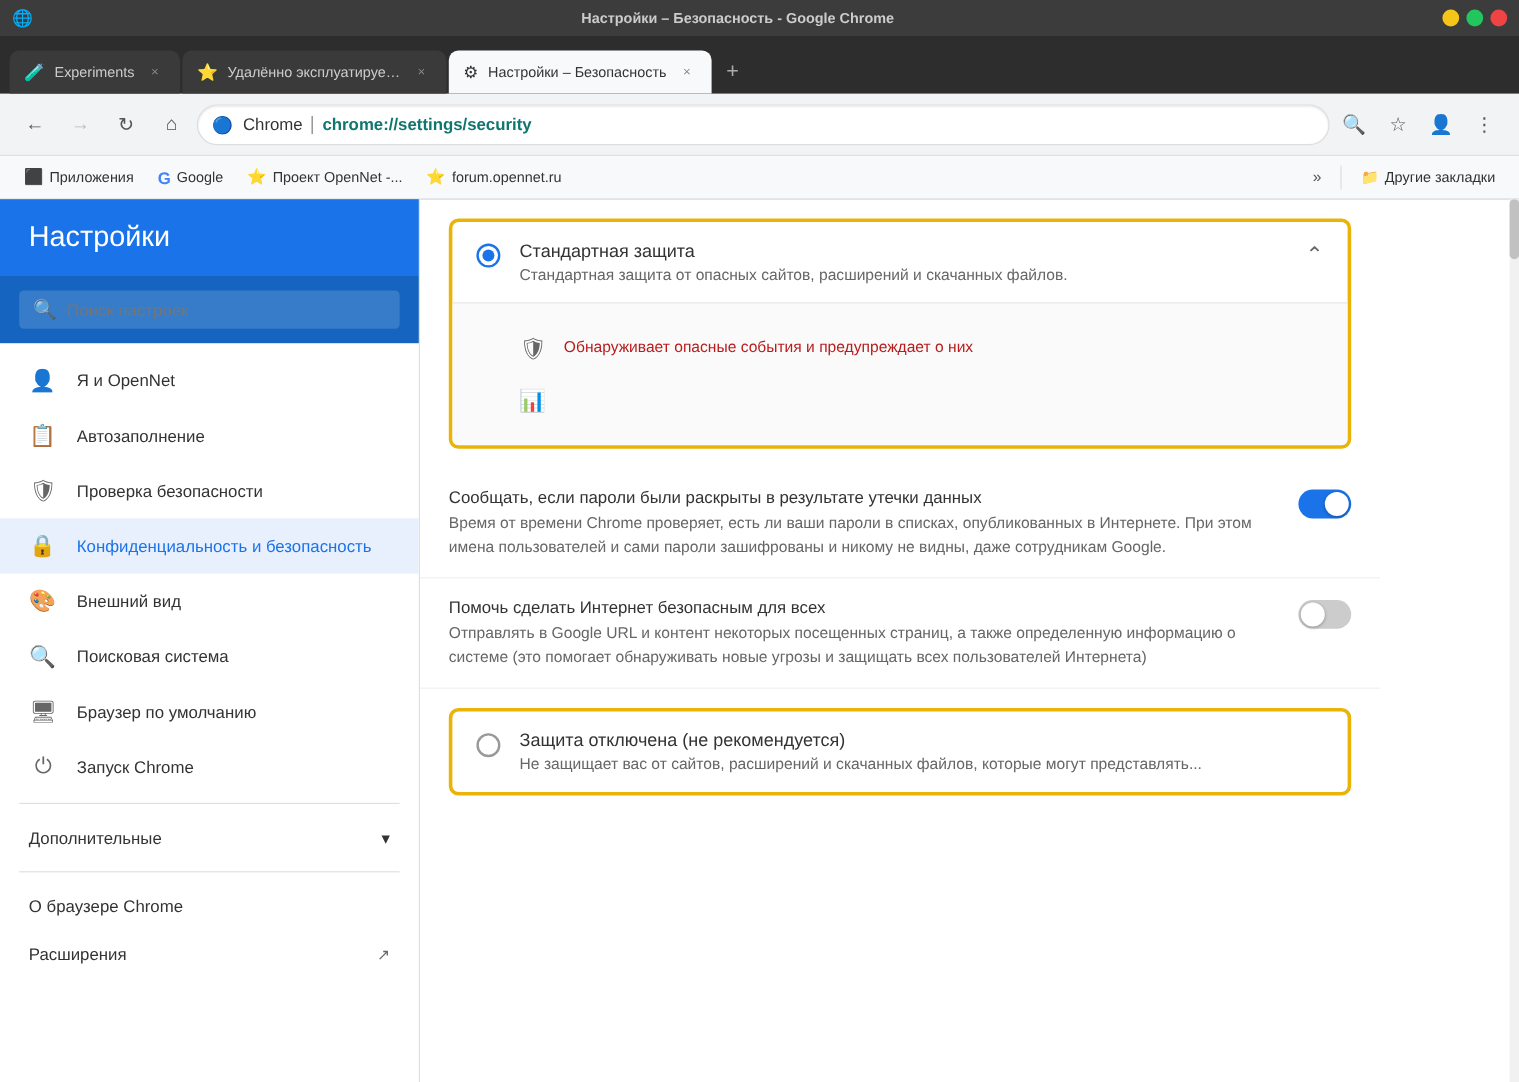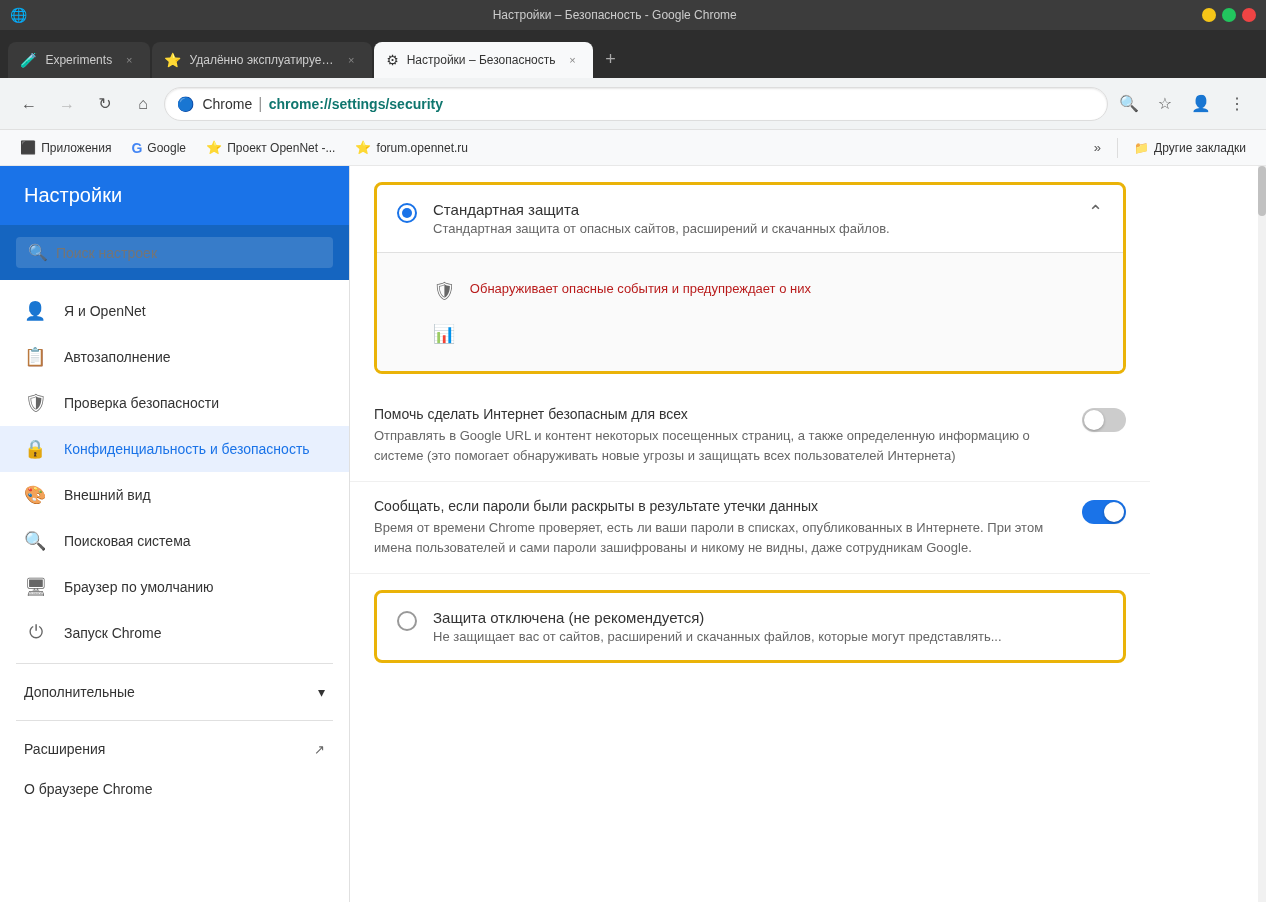--- a/index.html
+++ b/index.html
@@ -12,20 +12,21 @@
       display: flex;
       align-items: center;
       padding: 0 10px;
       gap: 8px;
     }
     .title-bar-text {
       color: #ccc;
       font-size: 12px;
       flex: 1;
       text-align: center;
+      font-weight: bold;
     }
     .title-bar-controls {
       display: flex;
       gap: 6px;
     }
     .tb-btn {
       width: 14px; height: 14px;
       border-radius: 50%;
       border: none;
       cursor: pointer;
@@ -176,21 +177,21 @@
       background: #fff;
       border-right: 1px solid #e0e0e0;
       display: flex;
       flex-direction: column;
       flex-shrink: 0;
     }
     .settings-header {
       background: #1a73e8;
       padding: 18px 24px;
       color: white;
-      font-size: 20px;
+      font-size: 24px;
       font-weight: 500;
     }
 
     .sidebar-nav { flex: 1; overflow-y: auto; padding: 8px 0; }
     .sidebar-item {
       display: flex;
       align-items: center;
       gap: 16px;
       padding: 12px 24px;
       cursor: pointer;
@@ -461,26 +462,26 @@
 
       <div class="sidebar-divider"></div>
 
       <div class="sidebar-section-header">
         <span>Дополнительные</span>
         <span>▾</span>
       </div>
 
       <div class="sidebar-divider"></div>
 
+      <div class="sidebar-item">
+        <span>О браузере Chrome</span>
+      </div>
       <div class="sidebar-item" style="justify-content:space-between;">
         <span>Расширения</span>
         <span class="ext-icon">↗</span>
-      </div>
-      <div class="sidebar-item">
-        <span>О браузере Chrome</span>
       </div>
     </div>
   </div>
 
   <div class="settings-main">
     <div class="settings-content">
 
       <div class="protection-option">
         <div class="protection-header expanded">
           <div class="radio-btn selected"></div>
@@ -496,34 +497,34 @@
             <span class="detail-text">Обнаруживает опасные события и предупреждает о них</span>
           </div>
           <div class="protection-detail-item">
             <span class="detail-icon">📊</span>
           </div>
         </div>
       </div>
 
       <div class="toggle-item">
         <div class="toggle-content">
+          <div class="toggle-title">Сообщать, если пароли были раскрыты в результате утечки данных</div>
+          <div class="toggle-desc">Время от времени Chrome проверяет, есть ли ваши пароли в списках, опубликованных в Интернете. При этом имена пользователей и сами пароли зашифрованы и никому не видны, даже сотрудникам Google.</div>
+        </div>
+        <div class="toggle-switch on">
+          <div class="toggle-knob"></div>
+        </div>
+      </div>
+
+      <div class="toggle-item">
+        <div class="toggle-content">
           <div class="toggle-title">Помочь сделать Интернет безопасным для всех</div>
           <div class="toggle-desc">Отправлять в Google URL и контент некоторых посещенных страниц, а также определенную информацию о системе (это помогает обнаруживать новые угрозы и защищать всех пользователей Интернета)</div>
         </div>
         <div class="toggle-switch off">
-          <div class="toggle-knob"></div>
-        </div>
-      </div>
-
-      <div class="toggle-item">
-        <div class="toggle-content">
-          <div class="toggle-title">Сообщать, если пароли были раскрыты в результате утечки данных</div>
-          <div class="toggle-desc">Время от времени Chrome проверяет, есть ли ваши пароли в списках, опубликованных в Интернете. При этом имена пользователей и сами пароли зашифрованы и никому не видны, даже сотрудникам Google.</div>
-        </div>
-        <div class="toggle-switch on">
           <div class="toggle-knob"></div>
         </div>
       </div>
 
       <div class="protection-option">
         <div class="protection-header">
           <div class="radio-btn unselected"></div>
           <div>
             <div class="protection-title">Защита отключена (не рекомендуется)</div>
             <div class="protection-desc">Не защищает вас от сайтов, расширений и скачанных файлов, которые могут представлять...</div>

